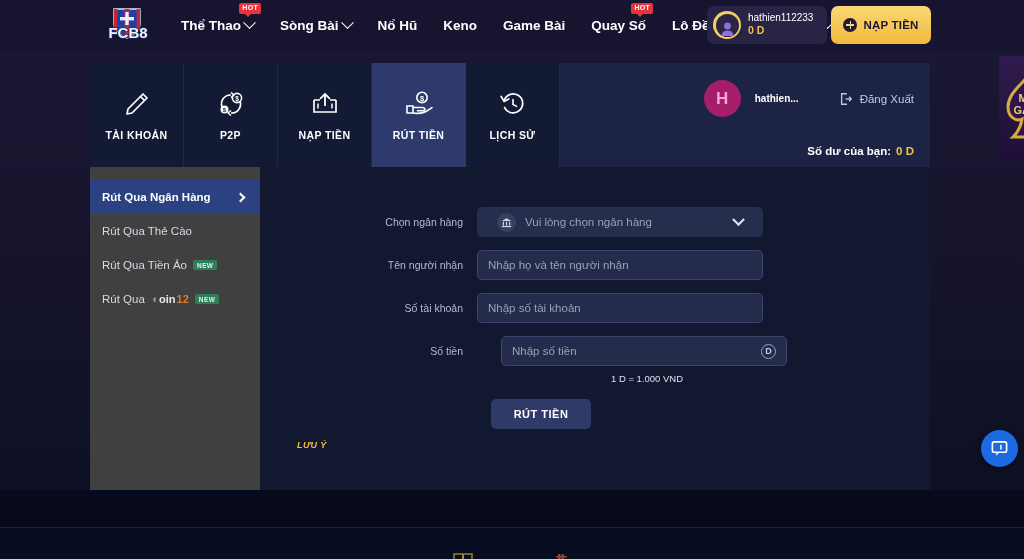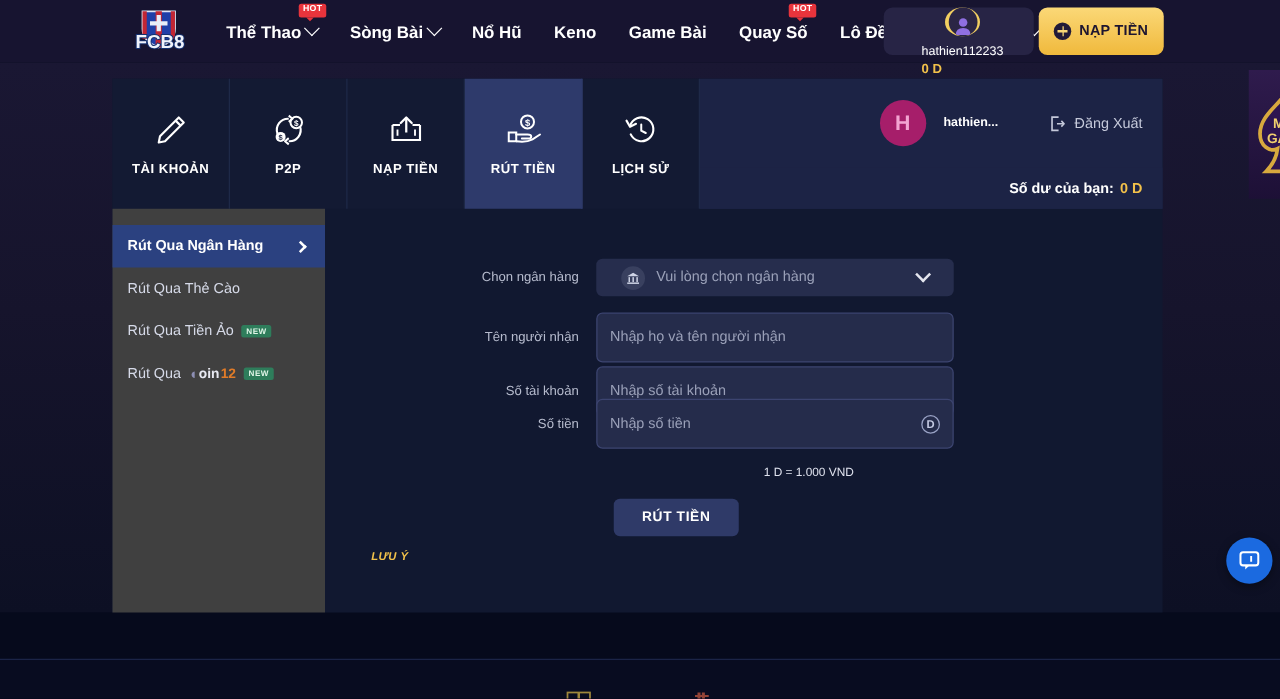--- a/index.html
+++ b/index.html
@@ -51,21 +51,20 @@
     border-left: 3px solid transparent; border-right: 3px solid transparent;
     border-top: 3px solid #e8343c;
   }
 
   .userchip {
     position: absolute; left: 707px; top: 6px;
     width: 120px; height: 38px;
     background: #272445; border-radius: 7px;
     display: flex; align-items: center; padding-left: 6px; gap: 7px;
     cursor: pointer;
-    flex-direction: column;
   }
   .avatar-ring {
     width: 28px; height: 28px; border-radius: 50%;
     background: #f2cf61;
     display: flex; align-items: center; justify-content: center;
   }
   .avatar-inner {
     width: 23px; height: 23px; border-radius: 50%;
     background: #2b2545; display:flex; align-items:flex-end; justify-content:center;
     overflow:hidden;
@@ -179,21 +178,21 @@
     width:19px;height:19px;border-radius:50%;background:#39405f;
     display:flex;align-items:center;justify-content:center; flex:none;
   }
   .select-ph { color:#9aa0b8; font-size:11.5px; flex:1; }
   .chev-down {
     width:9px;height:9px;border-right:2px solid #e4e6ef;border-bottom:2px solid #e4e6ef;
     transform:rotate(45deg) translate(-2px,-2px); flex:none;
   }
 
   .txt-field {
-    width:286px; height:40px; background:#252c4b;
+    width:286px; height:30px; background:#252c4b;
     border:1px solid #3c4builder; border:1px solid #3c4470; border-radius:5px;
     display:flex; align-items:center; padding:0 10px; cursor:text;
   }
   .txt-ph { color:#9aa0b8; font-size:11.5px; }
   .dcoin {
     width:15px;height:15px;border-radius:50%;
     border:1.6px solid #9aa3c6; color:#c3c9e2;
     font-size:9px; font-weight:700;
     display:flex;align-items:center;justify-content:center; margin-left:auto; flex:none;
   }
@@ -452,21 +451,21 @@
           </div>
         </div>
 
         <div class="frow" style="left:117px; top:126px;">
           <span class="flabel">Số tài khoản</span>
           <div class="txt-field">
             <span class="txt-ph">Nhập số tài khoản</span>
           </div>
         </div>
 
-        <div class="frow" style="left:117px; top:152px;">
+        <div class="frow" style="left:117px; top:169px;gap:24px;">
           <span class="flabel">Số tiền</span>
           <div class="txt-field">
             <span class="txt-ph">Nhập số tiền</span>
             <span class="dcoin">D</span>
           </div>
         </div>
 
         <div class="rate" style="left:351px; top:206px;">1 D = 1.000 VND</div>
 
         <div class="submit-btn" style="left:231px; top:232px;">

